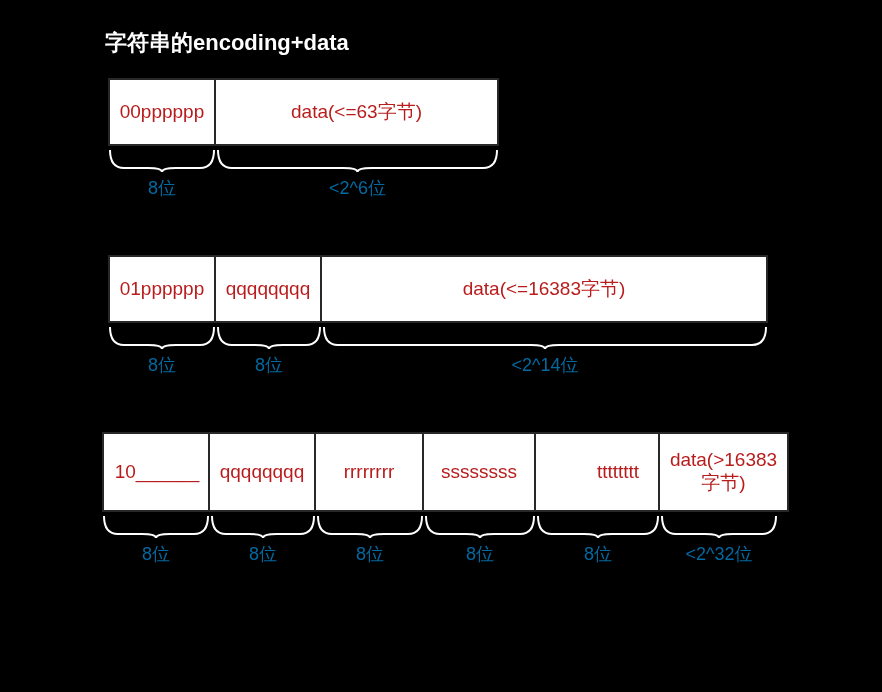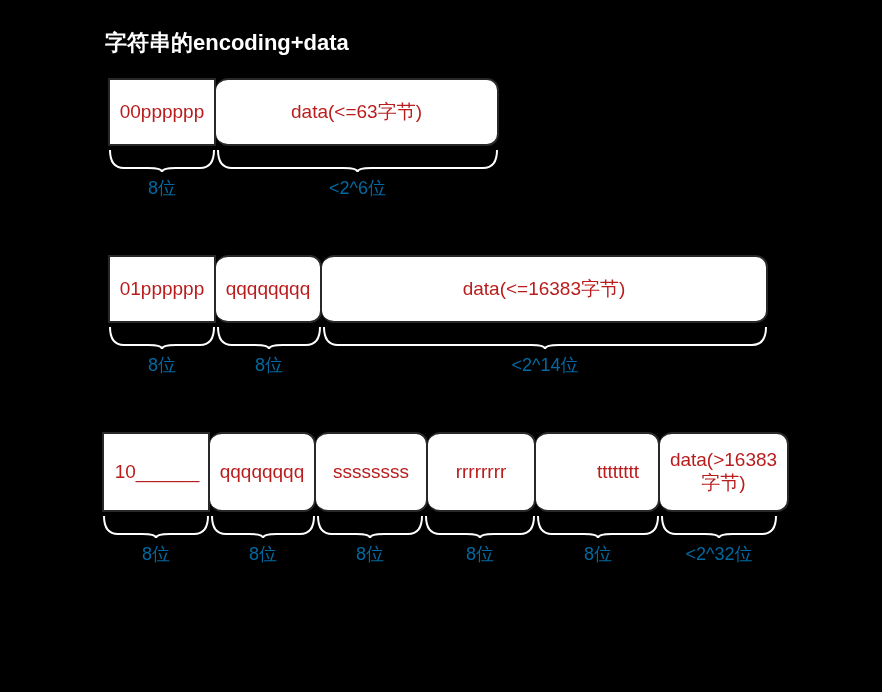--- a/index.html
+++ b/index.html
@@ -36,21 +36,21 @@
     border: 2px solid #282828;
     display: flex;
     align-items: center;
     justify-content: center;
     font-size: 19px;
     color: #b91c1c;
     text-align: center;
     padding: 0 6px;
     line-height: 1.2;
   }
-  .cell + .cell { border-left: none; border-radius: 12px; }
+  .cell + .cell { border-left: none; }
   .brace-row {
     position: absolute;
     display: flex;
     flex-direction: row;
   }
   .brace-unit {
     display: flex;
     flex-direction: column;
     align-items: center;
   }
@@ -139,22 +139,22 @@
      L 430 20
      Q 444 20 444 2" fill="none" stroke="#fff" stroke-width="2"></path>
   </svg>
         <div class="brace-label">&lt;2^14位</div>
       </div>
     </div>
 
   <div class="row" id="row3-cells" style="left:102px; top:432px; height:80px;">
       <div class="cell" style="width: 108px; padding-left: 8px;">10______</div>
       <div class="cell" style="width: 106px;">qqqqqqqq</div>
+      <div class="cell" style="width: 108px;">rrrrrrrr</div>
       <div class="cell" style="width: 112px;">ssssssss</div>
-      <div class="cell" style="width: 108px;">rrrrrrrr</div>
       <div class="cell" style="width: 124px; padding-left: 48px;">tttttttt</div>
       <div class="cell" style="width: 129px;">data(&gt;16383字节)</div>
     </div>
   <div class="brace-row" id="row3-braces" style="left:102px; top:514px;">
       <div class="brace-unit" style="width: 108px;">
         <svg class="brace-svg" width="108" height="26" viewBox="0 0 108 26">
     <path d="M 2 2
      Q 2 20 16 20
      L 40 20
      Q 54 20 54 24

